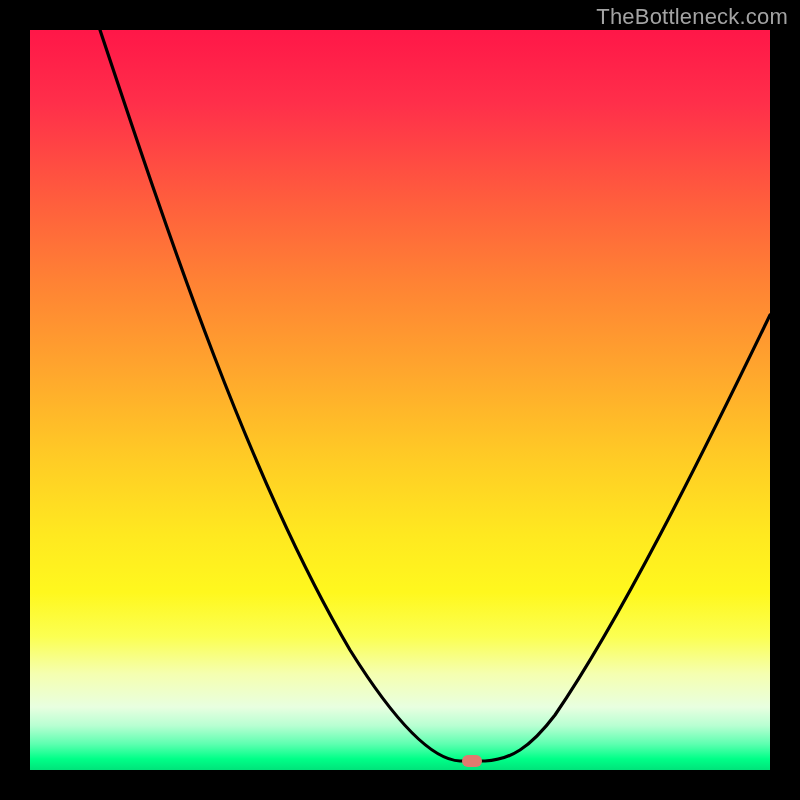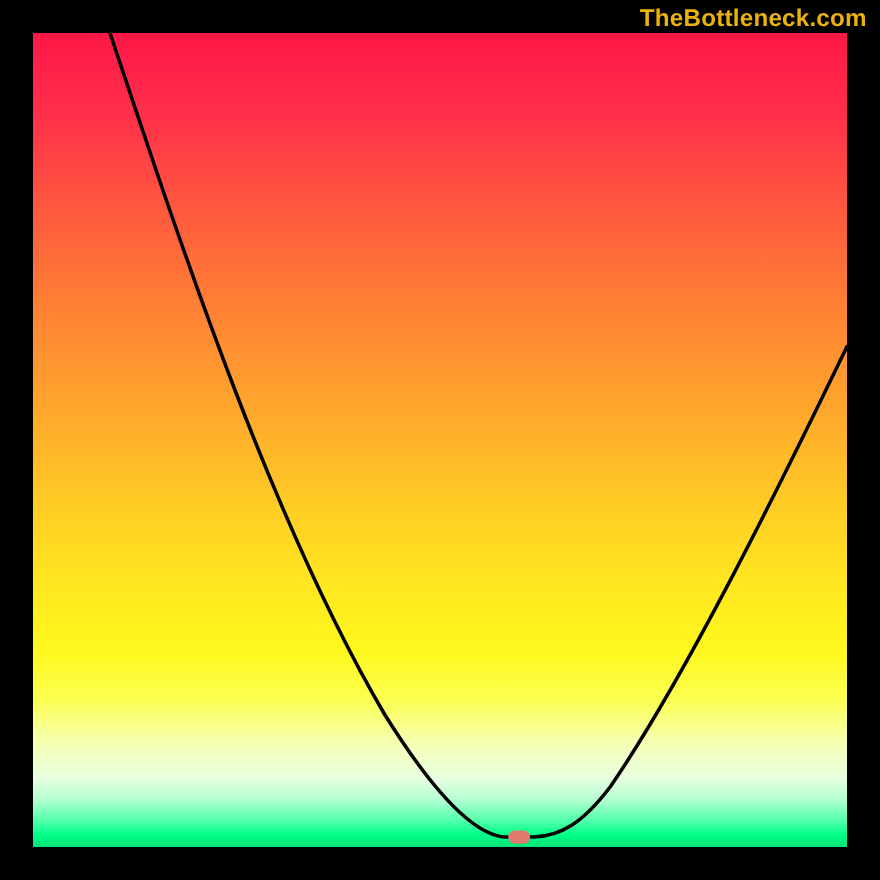--- a/index.html
+++ b/index.html
@@ -13,23 +13,23 @@
   .frame {
     position: relative;
     width: 800px;
     height: 800px;
     background: #000;
   }
   .watermark {
     position: absolute;
     top: 4px;
     right: 12px;
-    color: #eab308;
+    color: #a3a3a3;
     font-size: 22px;
-    font-weight: 700;
+    font-weight: 400;
     letter-spacing: 0.2px;
     z-index: 5;
   }
   .plot-outer {
     position: absolute;
     left: 30px;
     top: 30px;
     width: 740px;
     height: 740px;
     background: #000;

